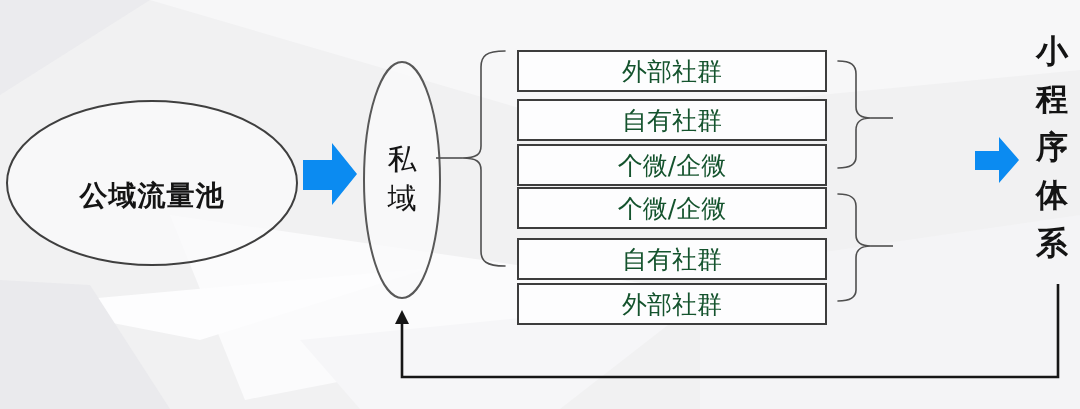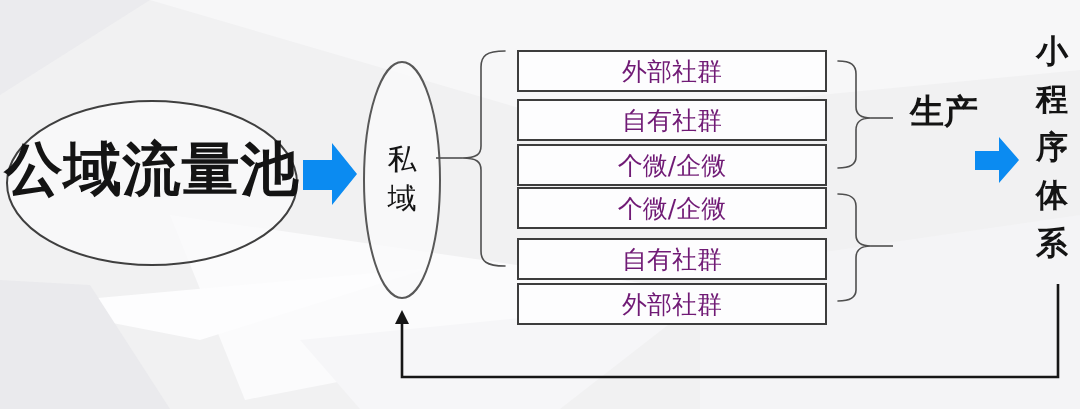--- a/index.html
+++ b/index.html
@@ -5,28 +5,28 @@
   html,body{margin:0;padding:0;background:#ffffff;}
   .canvas{
     position:relative;width:1080px;height:409px;overflow:hidden;
     background:#f1f1f2;color:#141414;
     font-family:"DejaVu Sans","Liberation Sans",sans-serif;
   }
   svg.layer{position:absolute;left:0;top:0;width:1080px;height:409px;}
   .bg{z-index:0;}
   .shapes{z-index:1;}
   .txt{position:absolute;z-index:2;display:flex;align-items:center;justify-content:center;}
-  .source-label{left:12px;top:144px;width:280px;height:52px;font-size:58px;font-weight:bold;letter-spacing:1px;white-space:nowrap;}
+  .source-label{left:12px;top:170px;width:280px;height:52px;font-size:28px;font-weight:bold;letter-spacing:1px;white-space:nowrap;}
   .private-label{left:381px;top:140px;width:42px;display:block;text-align:center;font-size:29px;line-height:39px;}
   .private-label .vchar{display:block;}
   .box{
     position:absolute;z-index:2;left:517px;width:310px;height:42px;
     box-sizing:border-box;border:2px solid #3d3d3d;background:#fdfdfe;
     display:flex;align-items:center;justify-content:center;
-    font-size:25px;color:#701a75;
+    font-size:25px;color:#14532d;
   }
   .group-label{font-size:34px;font-weight:bold;white-space:nowrap;}
   .group-production{left:896px;top:92px;width:96px;height:40px;}
   .group-consumption{left:888px;top:232px;width:96px;height:40px;}
   .target-label{left:1030px;top:27px;width:44px;display:block;text-align:center;
     font-size:32px;line-height:48px;font-weight:bold;}
   .target-label .vchar{display:block;}
 </style>
 </head>
 <body>
@@ -88,21 +88,20 @@
   <div class="box" style="top:187px">
     <span>个微/企微</span>
   </div>
   <div class="box" style="top:238px">
     <span>自有社群</span>
   </div>
   <div class="box" style="top:283px">
     <span>外部社群</span>
   </div>
 
-  <div class="txt group-label group-production">生产</div>
 
   <div class="txt target-label">
     <span class="vchar">小</span>
     <span class="vchar">程</span>
     <span class="vchar">序</span>
     <span class="vchar">体</span>
     <span class="vchar">系</span>
   </div>
 
 </div>

